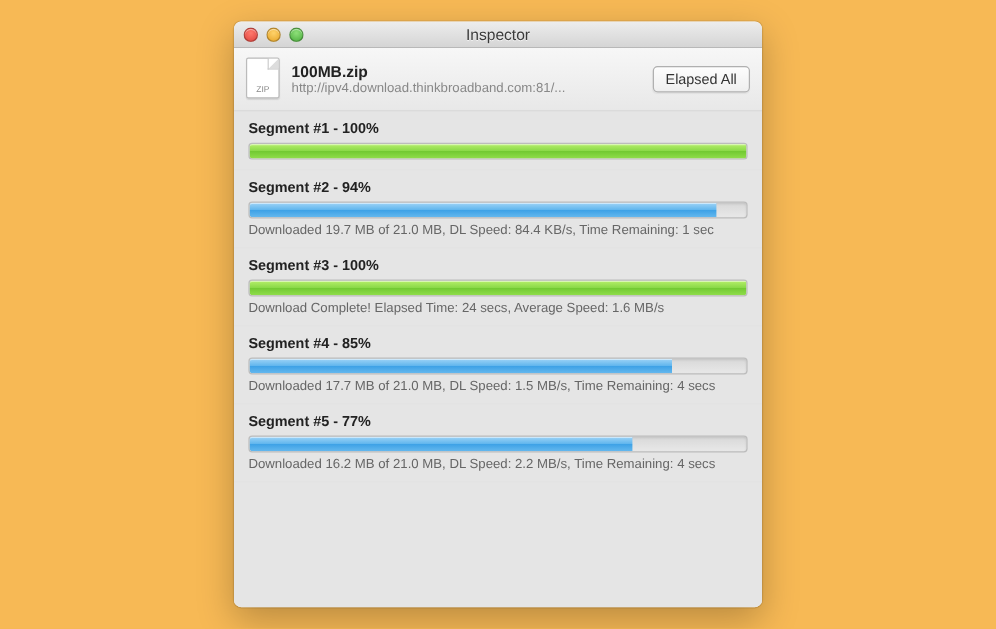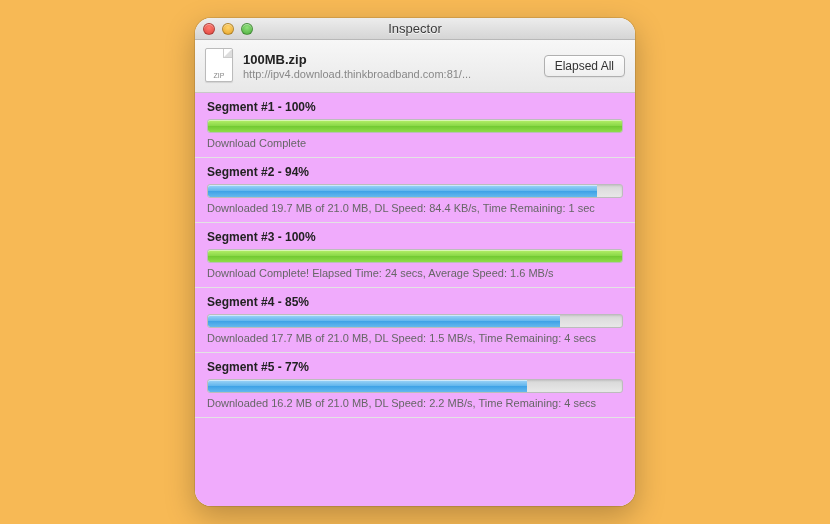--- a/index.html
+++ b/index.html
@@ -11,21 +11,21 @@
       font-size: 12px;
       display: flex;
       align-items: flex-start;
       justify-content: center;
       padding-top: 18px;
     }
     .window {
       width: 440px;
       height: 488px;
       background: #fff;
-      border-radius: 16px;
+      border-radius: 6px;
       box-shadow: 0 10px 30px rgba(0,0,0,0.25), 0 0 0 1px rgba(0,0,0,0.1);
       overflow: hidden;
       display: flex;
       flex-direction: column;
     }
     .titlebar {
       height: 22px;
       background: linear-gradient(#ededed, #d5d5d5);
       border-bottom: 1px solid #b8b8b8;
       display: flex;
@@ -97,21 +97,21 @@
       background: linear-gradient(#fdfdfd, #efefef);
       border: 1px solid #b0b0b0;
       border-radius: 4px;
       color: #333;
       cursor: pointer;
       box-shadow: 0 1px 0 rgba(255,255,255,0.7) inset, 0 1px 1px rgba(0,0,0,0.05);
     }
     .segments {
       flex: 1;
       overflow-y: auto;
-      background: #f0abfc;
+      background: #e5e5e5;
     }
     .segment {
       padding: 7px 12px 8px;
       border-bottom: 1px solid #e3e3e3;
     }
     .seg-title {
       font-size: 12px;
       font-weight: bold;
       color: #222;
       margin-bottom: 5px;
@@ -164,21 +164,20 @@
     </div>
     <button class="resume-btn">Elapsed All</button>
   </div>
 
   <div class="segments">
       <div class="segment">
         <div class="seg-title">Segment #1 - 100%</div>
         <div class="progress">
           <div class="fill green" style="width:100%"></div>
         </div>
-        <div class="seg-status">Download Complete</div>
       </div>
       <div class="segment">
         <div class="seg-title">Segment #2 - 94%</div>
         <div class="progress">
           <div class="fill blue" style="width:94%"></div>
         </div>
         <div class="seg-status">Downloaded 19.7 MB of 21.0 MB, DL Speed: 84.4 KB/s, Time Remaining: 1 sec</div>
       </div>
       <div class="segment">
         <div class="seg-title">Segment #3 - 100%</div>

